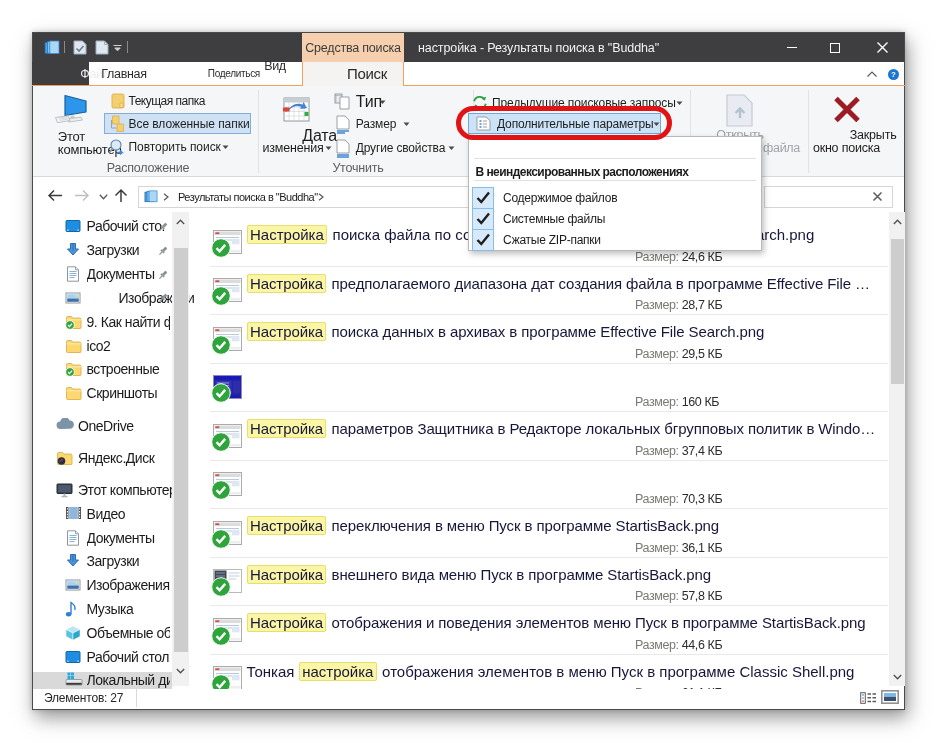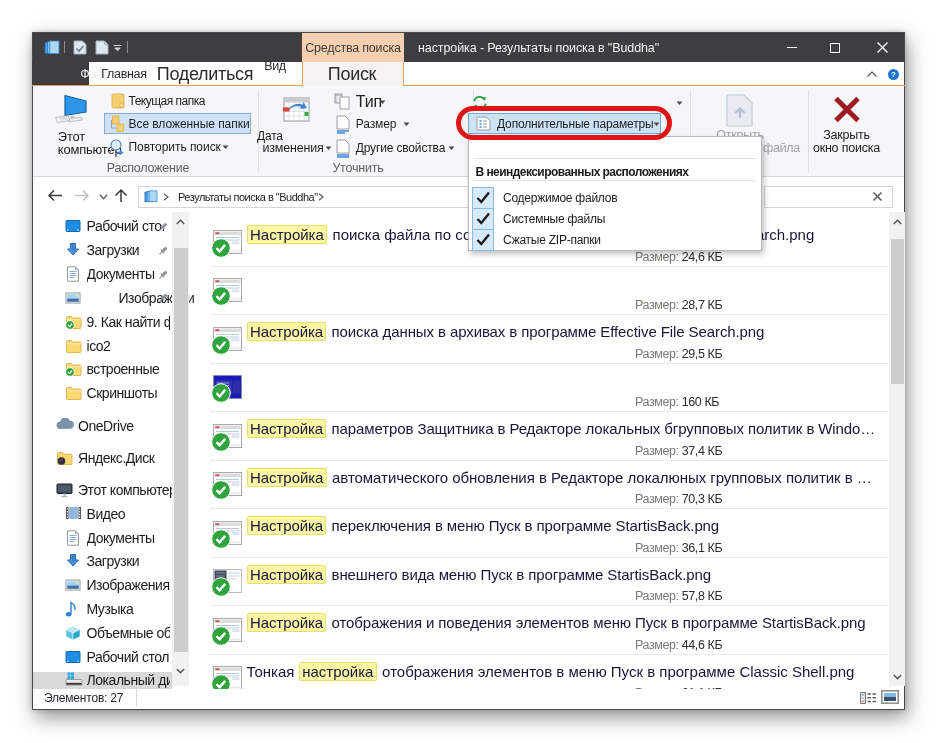--- a/index.html
+++ b/index.html
@@ -33,24 +33,24 @@
 <div class="a txt" style="left:418px;top:38.625px;font-size:12.5px;color:#f2f2f2;line-height:18.75px;letter-spacing:-0.1px;">настройка - Результаты поиска в "Buddha"</div>
 <div class="a" style="left:787px;top:47px;width:10px;height:1.4px;background:#fff;"></div>
 <div class="a" style="left:830px;top:43px;width:8px;height:8px;border:1.3px solid #fff;"></div>
 <svg class="a" style="left:877px;top:42px" width="11" height="11" viewBox="0 0 11 11">
       <path d="M0.5,0.5 L10.5,10.5 M10.5,0.5 L0.5,10.5" stroke="#fff" stroke-width="1.4"></path>
     </svg>
     <div class="a" style="left:33px;top:62px;width:871px;height:23px;background:#fff;"></div>
 <div class="a" style="left:32px;top:62px;width:57px;height:23px;background:#3e3e41;"></div>
 <div class="a txt" style="left:30px;top:64.625px;width:60px;text-align:center;font-size:12.5px;color:#ececec;line-height:18.75px;letter-spacing:-0.3px;padding-left:35px;">Файл</div>
 <div class="a txt" style="left:79px;top:64.625px;width:90px;text-align:center;font-size:12.5px;color:#2b2b2b;line-height:18.75px;letter-spacing:-0.3px;">Главная</div>
-<div class="a txt" style="left:150px;top:64.625px;width:110px;text-align:center;font-size:18px;color:#2b2b2b;line-height:18.75px;letter-spacing:-0.3px;">Поделиться</div>
+<div class="a txt" style="left:150px;top:64.625px;width:110px;text-align:right;font-size:10px;color:#2b2b2b;line-height:18.75px;letter-spacing:-0.3px;">Поделиться</div>
 <div class="a txt" style="left:245px;top:57px;width:60px;text-align:center;font-size:12.5px;color:#2b2b2b;line-height:18.75px;letter-spacing:-0.3px;">Вид</div>
 <div class="a" style="left:302px;top:62px;width:102px;height:24px;background:#f5f3f1;border-left:1px solid #f0a060;border-right:1px solid #f0a060;box-sizing:border-box;"></div>
-<div class="a txt" style="left:317px;top:64.625px;width:70px;text-align:center;font-size:18px;color:#2b2b2b;line-height:18.75px;letter-spacing:-0.3px;">Поиск</div>
+<div class="a txt" style="left:317px;top:64.625px;width:70px;text-align:right;font-size:15px;color:#2b2b2b;line-height:18.75px;letter-spacing:-0.3px;">Поиск</div>
 <svg class="a" style="left:867px;top:71px" width="10" height="6" viewBox="0 0 10 6">
       <path d="M0.5,5.5 L5,1 L9.5,5.5" stroke="#5a5a5a" stroke-width="1.2" fill="none"></path>
     </svg>
     <svg class="a" style="left:888px;top:69px" width="11" height="11" viewBox="0 0 11 11">
       <circle cx="5.5" cy="5.5" r="5.5" fill="#1c76cf"></circle>
       <text x="5.5" y="8.3" font-size="8" font-weight="bold" fill="#fff" text-anchor="middle" font-family="Liberation Sans">?</text>
     </svg>
     <div class="a" style="left:32px;top:85px;width:873px;height:1.4px;background:#f0a060;"></div>
 <div class="a" style="left:303px;top:85px;width:100px;height:1.4px;background:#f5f3f1;"></div>
 <div class="a" style="left:33px;top:86.4px;width:871px;height:90.6px;background:#f5f6f7;"></div>
@@ -92,21 +92,21 @@
     <div class="a txt" style="left:83px;top:158.925px;width:130px;text-align:center;font-size:12.5px;color:#5e5e5e;line-height:18.75px;letter-spacing:-0.2px;">Расположение</div>
 <svg class="a" style="left:283px;top:96px" width="28" height="27" viewBox="0 0 28 27">
       <rect x="1" y="2" width="25" height="23" fill="#fff" stroke="#8f969c" stroke-width="1"></rect>
       <rect x="1" y="2" width="25" height="4.5" fill="#c8cdd2"></rect>
       <path d="M1,11 h25 M1,15.5 h25 M1,20 h25 M6,6.5 v18 M11,6.5 v18 M16,6.5 v18 M21,6.5 v18" stroke="#d8dbde" stroke-width="0.8"></path>
       <rect x="2,5" y="11.5" width="4" height="4" fill="#e04338"></rect>
       <rect x="2.5" y="11.5" width="4" height="4" fill="#e04338"></rect>
       <rect x="21.5" y="16" width="4" height="4" fill="#35ab44"></rect>
       <path d="M6,13 q6,-7 14,-4 l0.5,-2.5 3,5.5 -6,0.5 1,-2 q-7,-2.5 -12.5,3 z" fill="#3f87d7" stroke="#2a6db8" stroke-width="0.5"></path>
     </svg>
-    <div class="a txt" style="left:257px;top:126.625px;width:80px;text-align:left;font-size:12px;color:#1e1e1e;line-height:18.75px;letter-spacing:-0.2px;">Дата</div>
+    <div class="a txt" style="left:257px;top:126.625px;width:80px;text-align:right;font-size:16px;color:#1e1e1e;line-height:18.75px;letter-spacing:-0.2px;">Дата</div>
 <div class="a txt" style="left:248px;top:139.125px;width:90px;text-align:center;font-size:12.5px;color:#1e1e1e;line-height:18.75px;letter-spacing:-0.2px;">изменения</div>
 <svg class="a" style="left:325px;top:146px" width="7" height="5" viewBox="0 0 7 5">
       <path d="M0.5,0.5 L3.5,4 L6.5,0.5 z" fill="#4a4a4a"></path>
     </svg>
     <svg class="a" style="left:334px;top:93px" width="17" height="17" viewBox="0 0 17 17">
       <rect x="1" y="1" width="7" height="9" fill="#e8ecf0" stroke="#8f969c" stroke-width="0.9"></rect>
       <path d="M1,2.5 h7 M2,1.5 v8" stroke="#8f969c" stroke-width="0.5"></path>
       <path d="M6,4 h9 v12 h-9 z" fill="#fff" stroke="#8f969c" stroke-width="0.9"></path>
     </svg>
     <div class="a txt" style="left:355.7px;top:93px;font-size:16px;color:#1e1e1e;line-height:18px;letter-spacing:-0.1px;">Тип</div>
@@ -129,20 +129,21 @@
 <svg class="a" style="left:448px;top:145.5px" width="7" height="5" viewBox="0 0 7 5">
       <path d="M0.5,0.5 L3.5,4 L6.5,0.5 z" fill="#4a4a4a"></path>
     </svg>
     <div class="a txt" style="left:308px;top:158.925px;width:100px;text-align:center;font-size:12.5px;color:#5e5e5e;line-height:18.75px;letter-spacing:-0.2px;">Уточнить</div>
 <svg class="a" style="left:472px;top:95px" width="16" height="15" viewBox="0 0 16 15">
       <path d="M2.2,6.2 a5.6,5.6 0 0 1 10.3,-1.6" stroke="#2f9e44" stroke-width="1.8" fill="none"></path>
       <path d="M14.2,1.8 L12.8,5.4 L9.4,3.6 z" fill="#2f9e44"></path>
       <path d="M13.8,8.8 a5.6,5.6 0 0 1 -10.3,1.6" stroke="#2f9e44" stroke-width="1.8" fill="none"></path>
       <path d="M1.8,13.2 L3.2,9.6 L6.6,11.4 z" fill="#2f9e44"></path>
     </svg>
+    <div class="a txt" style="left:492px;top:94px;font-size:12px;color:#1e1e1e;line-height:18px;letter-spacing:-0.1px;">Предыдущие поисковые запросы</div>
 <svg class="a" style="left:676px;top:101px" width="7" height="5" viewBox="0 0 7 5">
       <path d="M0.5,0.5 L3.5,4 L6.5,0.5 z" fill="#4a4a4a"></path>
     </svg>
     <div class="a" style="left:468px;top:113px;width:193px;height:21px;background:#cce3f7;border:1px solid #6da8d8;box-sizing:border-box;"></div>
 <svg class="a" style="left:476px;top:116px" width="15" height="15" viewBox="0 0 15 15">
       <path d="M1,1 h9 l4,3.5 v9.5 h-13 z" fill="#fff" stroke="#8f969c" stroke-width="0.9"></path>
       <path d="M3.5,5 h2 M3.5,8 h2 M3.5,11 h2" stroke="#3f87d7" stroke-width="1.3"></path>
       <path d="M7,5 h4 M7,8 h4 M7,11 h4" stroke="#9aa0a6" stroke-width="1"></path>
     </svg>
     <div class="a txt" style="left:497px;top:114.5px;font-size:12px;color:#1e1e1e;line-height:18px;letter-spacing:-0.15px;">Дополнительные параметры</div>
@@ -151,21 +152,21 @@
     </svg>
     <svg class="a" style="left:726px;top:94px" width="28" height="33" viewBox="0 0 28 33">
       <path d="M1,1 h17 l8,8 v23 h-25 z" fill="#e8ecf2" stroke="#c3cbd4" stroke-width="1.2"></path>
       <path d="M14,24 v-9 m-4.5,4 l4.5,-4.5 4.5,4.5" fill="none" stroke="#b4c0cf" stroke-width="2.4"></path>
     </svg>
     <div class="a txt" style="left:690px;top:125.625px;width:100px;text-align:center;font-size:12.5px;color:#9fa4a9;line-height:18.75px;letter-spacing:-0.2px;">Открыть</div>
 <div class="a txt" style="left:670px;top:139.125px;width:140px;text-align:center;font-size:12.5px;color:#9fa4a9;line-height:18.75px;letter-spacing:-0.35px;">расположение файла</div>
 <svg class="a" style="left:833px;top:96px" width="28" height="27" viewBox="0 0 28 27">
       <path d="M2,4 L24,26 M24,4 L2,26" stroke="#9e1b24" stroke-width="5" transform="translate(1,-1.5)"></path>
     </svg>
-    <div class="a txt" style="left:796.5px;top:125.625px;width:100px;text-align:center;font-size:12.5px;color:#1e1e1e;line-height:18.75px;letter-spacing:-0.2px;">Закрыть</div>
+    <div class="a txt" style="left:796.5px;top:125.625px;width:100px;text-align:right;font-size:12.5px;color:#1e1e1e;line-height:18.75px;letter-spacing:-0.2px;">Закрыть</div>
 <div class="a txt" style="left:796.5px;top:139.125px;width:100px;text-align:center;font-size:12.5px;color:#1e1e1e;line-height:18.75px;letter-spacing:-0.2px;">окно поиска</div>
 <svg class="a" style="left:47px;top:189px" width="16" height="13" viewBox="0 0 16 13">
       <path d="M15,6.5 H2 M7,1.5 L2,6.5 L7,11.5" stroke="#3b3b3b" stroke-width="1.5" fill="none"></path>
     </svg>
     <svg class="a" style="left:74px;top:189px" width="16" height="13" viewBox="0 0 16 13">
       <path d="M1,6.5 H14 M9,1.5 L14,6.5 L9,11.5" stroke="#c0c0c0" stroke-width="1.5" fill="none"></path>
     </svg>
     <svg class="a" style="left:99px;top:194px" width="9" height="6" viewBox="0 0 9 6">
       <path d="M0.8,0.8 L4.5,4.8 L8.2,0.8" stroke="#5a5a5a" stroke-width="1.3" fill="none"></path>
     </svg>
@@ -370,20 +371,21 @@
       <rect x="2.3" y="2.3" width="4" height="1.8" fill="#d05050"></rect>
       <path d="M3,7.5 h23 M3,10 h16" stroke="#b9c9dd" stroke-width="1.1"></path>
       <rect x="19" y="8.8" width="7.5" height="5.5" fill="#dfe7f2"></rect>
       <path d="M3,13 h13 M3,15.5 h13" stroke="#d5dee8" stroke-width="1"></path>
       <rect x="1.5" y="20" width="26" height="2.5" fill="#eee"></rect>
     </svg>
     <svg class="a" style="left:210.5px;top:286px" width="20" height="20" viewBox="0 0 20 20">
       <circle cx="10" cy="10" r="9.3" fill="#2fa33c" stroke="#fff" stroke-width="1"></circle>
       <path d="M5.5,10.2 l3.1,3.1 5.6,-6.4" stroke="#fff" stroke-width="2.4" fill="none"></path>
     </svg>
+    <div class="a txt" style="left:246.5px;top:275.7px;font-size:15px;line-height:16.6px;letter-spacing:-0.1px;color:#17173a;"><span style="background:#fbf5a6;border:1px solid #e6df6e;border-radius:2px;padding:0 2.5px;margin:0 1px 0 0;">Настройка</span><span style="color:#17173a"> предполагаемого диапазона дат создания файла в программе Effective File …</span></div>
 <div class="a txt" style="left:635px;top:297px;font-size:12.5px;line-height:16px;color:#7a7a72;letter-spacing:-0.4px;">Размер: <span style="color:#2c2c2c">28,7 КБ</span></div>
 <div class="a" style="left:210px;top:314.3px;width:678px;height:1px;background:#e9e9e9;"></div>
 <svg class="a" style="left:212.5px;top:326.6px" width="29" height="24" viewBox="0 0 29 24">
       <rect x="0.5" y="0.5" width="28" height="23" fill="#fff" stroke="#ababab"></rect>
       <rect x="1.5" y="1.5" width="26" height="3.6" fill="#dcdcdc"></rect>
       <rect x="2.3" y="2.3" width="4" height="1.8" fill="#d05050"></rect>
       <path d="M3,7.5 h23 M3,10 h16" stroke="#b9c9dd" stroke-width="1.1"></path>
       <rect x="19" y="8.8" width="7.5" height="5.5" fill="#dfe7f2"></rect>
       <path d="M3,13 h13 M3,15.5 h13" stroke="#d5dee8" stroke-width="1"></path>
       <rect x="1.5" y="20" width="26" height="2.5" fill="#eee"></rect>
@@ -431,21 +433,20 @@
       <rect x="2.3" y="2.3" width="4" height="1.8" fill="#d05050"></rect>
       <path d="M3,7.5 h23 M3,10 h16" stroke="#b9c9dd" stroke-width="1.1"></path>
       <rect x="19" y="8.8" width="7.5" height="5.5" fill="#dfe7f2"></rect>
       <path d="M3,13 h13 M3,15.5 h13" stroke="#d5dee8" stroke-width="1"></path>
       <rect x="1.5" y="20" width="26" height="2.5" fill="#eee"></rect>
     </svg>
     <svg class="a" style="left:210.5px;top:480px" width="20" height="20" viewBox="0 0 20 20">
       <circle cx="10" cy="10" r="9.3" fill="#2fa33c" stroke="#fff" stroke-width="1"></circle>
       <path d="M5.5,10.2 l3.1,3.1 5.6,-6.4" stroke="#fff" stroke-width="2.4" fill="none"></path>
     </svg>
-    <div class="a txt" style="left:246.5px;top:469.7px;font-size:15px;line-height:16.6px;letter-spacing:-0.05px;color:#17173a;"><span style="background:#fbf5a6;border:1px solid #e6df6e;border-radius:2px;padding:0 2.5px;margin:0 1px 0 0;">Настройка</span><span style="color:#17173a"> автоматического обновления в Редакторе локалюных групповых политик в …</span></div>
 <div class="a txt" style="left:635px;top:491px;font-size:12.5px;line-height:16px;color:#7a7a72;letter-spacing:-0.4px;">Размер: <span style="color:#2c2c2c">70,3 КБ</span></div>
 <div class="a" style="left:210px;top:508.3px;width:678px;height:1px;background:#e9e9e9;"></div>
 <svg class="a" style="left:212.5px;top:520.6px" width="29" height="24" viewBox="0 0 29 24">
       <rect x="0.5" y="0.5" width="28" height="23" fill="#fff" stroke="#ababab"></rect>
       <rect x="1.5" y="1.5" width="26" height="3.6" fill="#dcdcdc"></rect>
       <rect x="2.3" y="2.3" width="4" height="1.8" fill="#d05050"></rect>
       <path d="M3,7.5 h23 M3,10 h16" stroke="#b9c9dd" stroke-width="1.1"></path>
       <rect x="19" y="8.8" width="7.5" height="5.5" fill="#dfe7f2"></rect>
       <path d="M3,13 h13 M3,15.5 h13" stroke="#d5dee8" stroke-width="1"></path>
       <rect x="1.5" y="20" width="26" height="2.5" fill="#eee"></rect>

